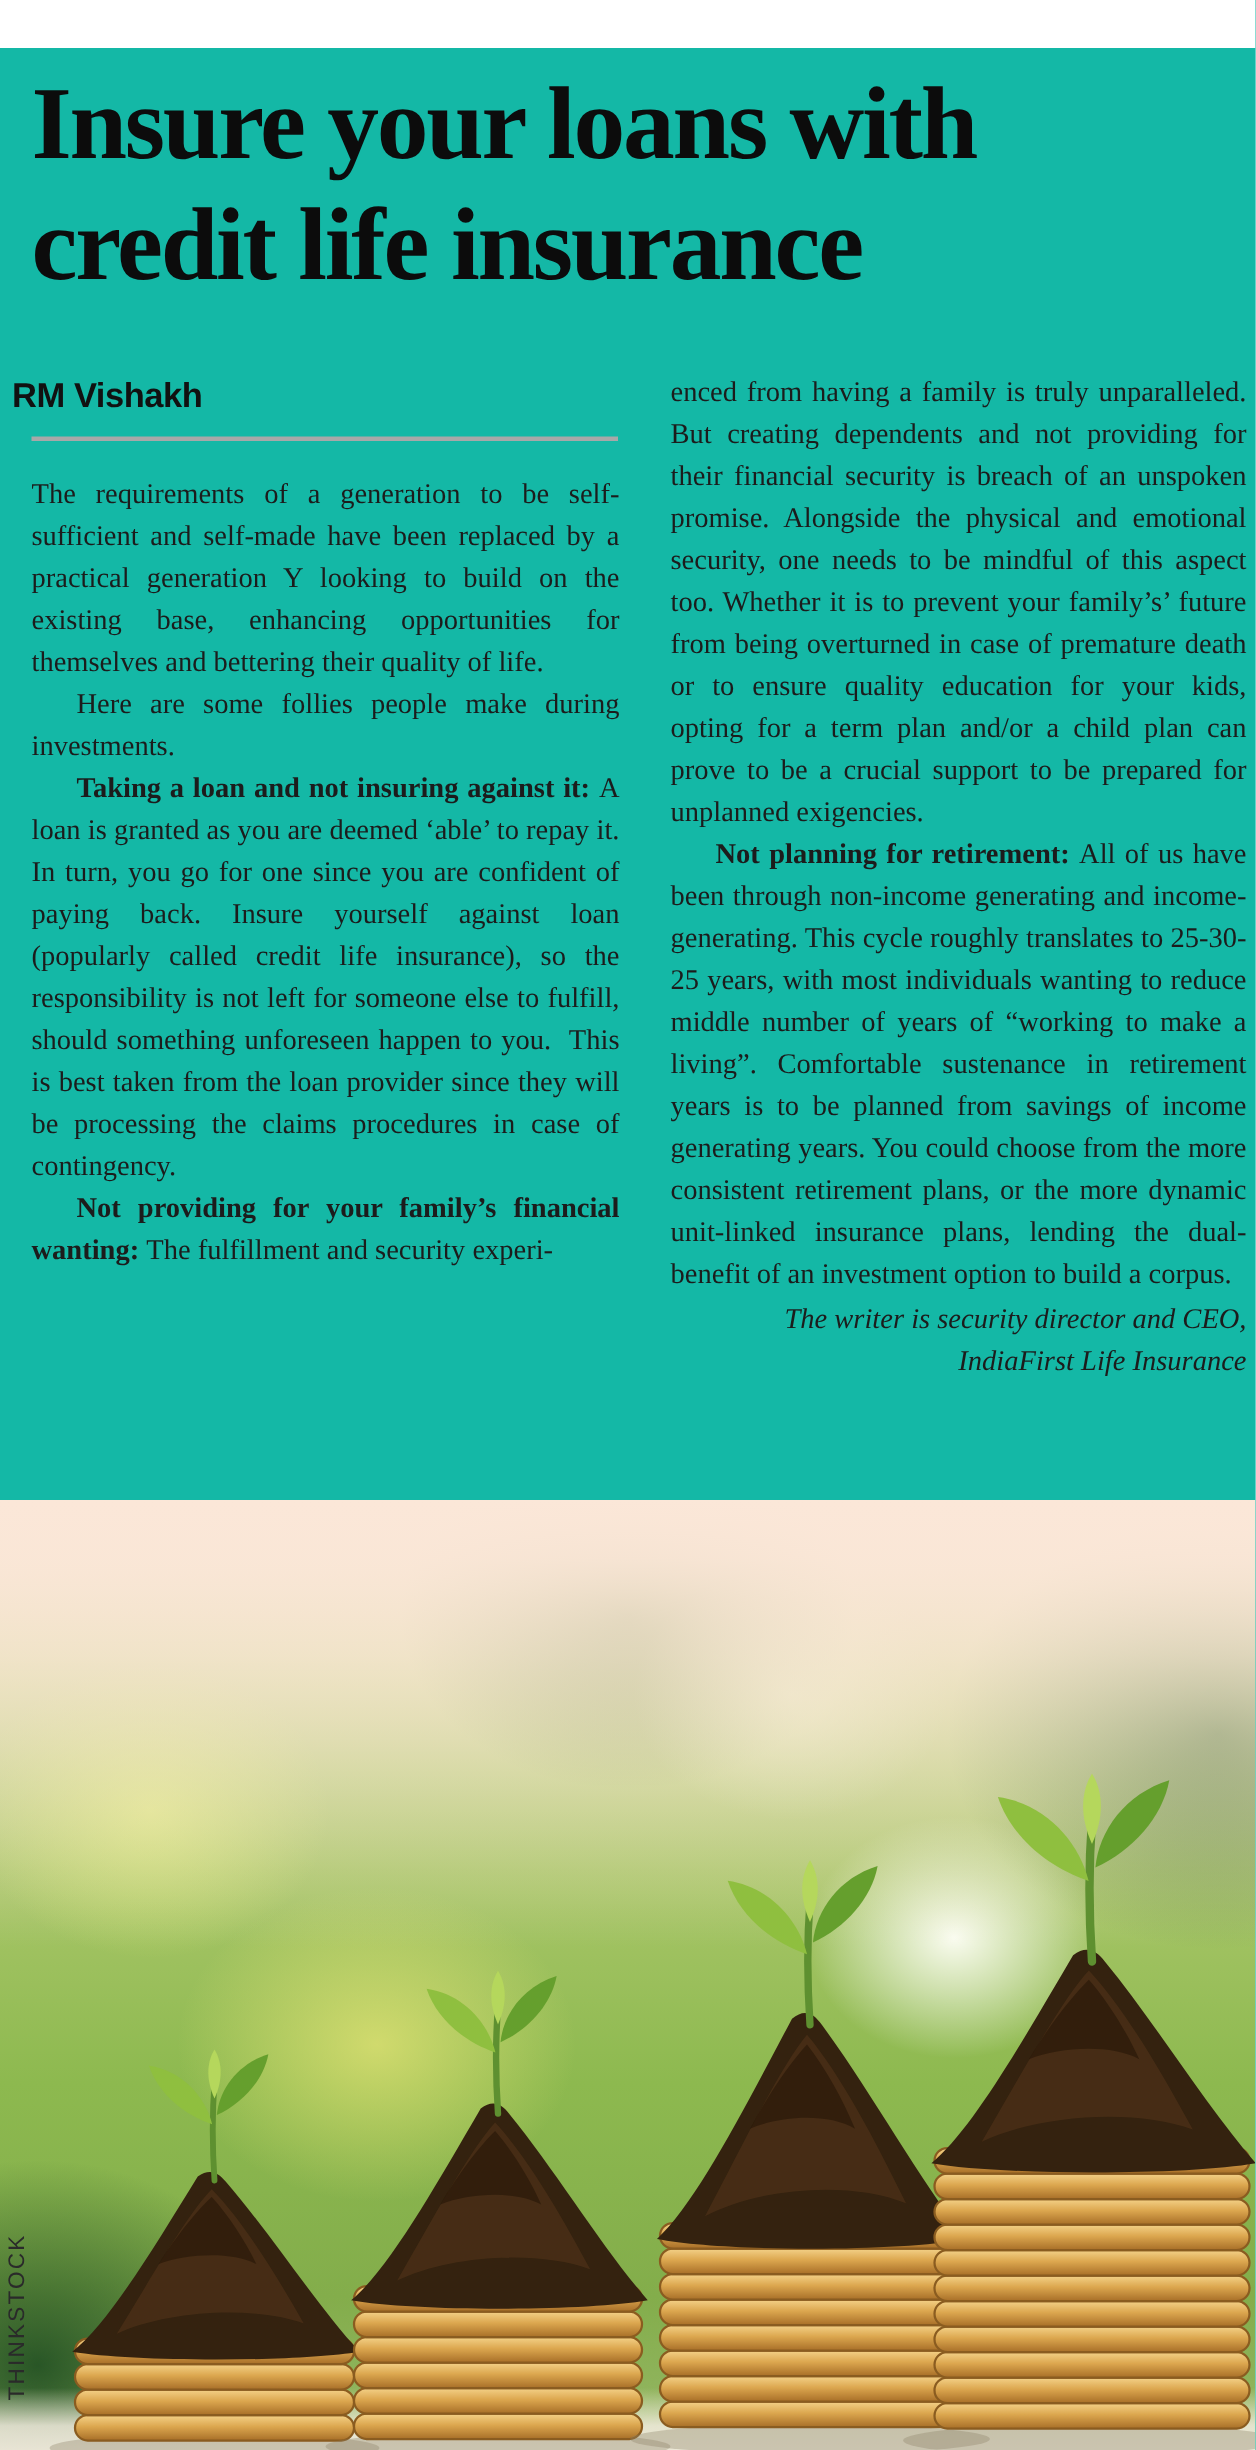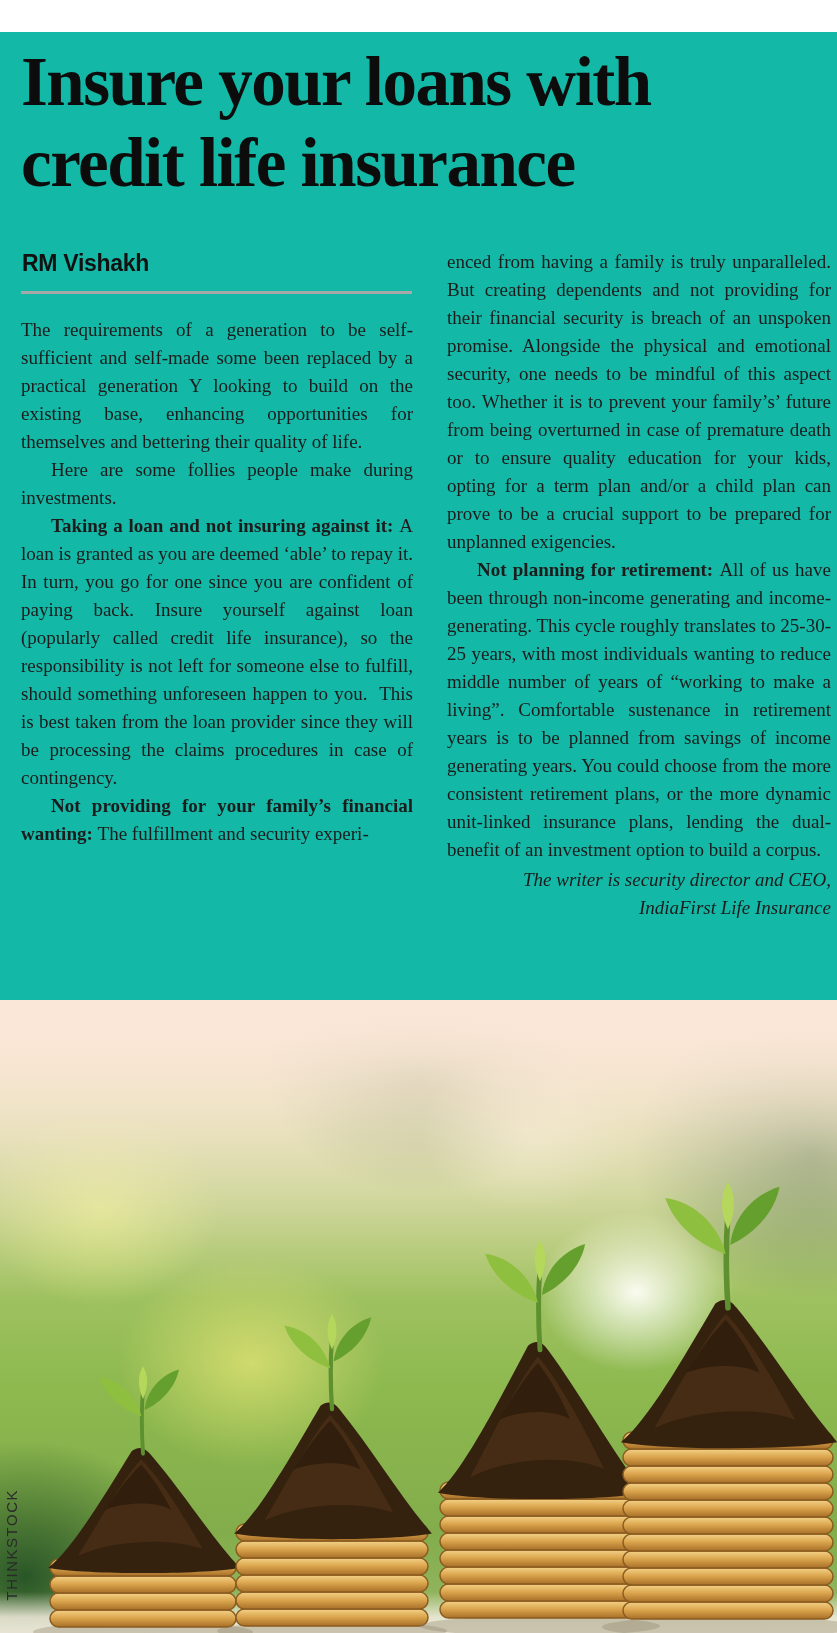--- a/index.html
+++ b/index.html
@@ -10,21 +10,21 @@
     color:#1c1c1c;
     margin-top:32px;
   }
   .headline{
     position:absolute; left:21px; top:10px; width:806px; margin:0;
     font-family:"Liberation Serif",serif; font-weight:700;
     font-size:69px; line-height:81px; letter-spacing:-1.5px;
     color:#0c0c0c; white-space:pre-line;
   }
   .byline{
-    position:absolute; left:22px; top:218px;
+    position:absolute; left:8px; top:218px;
     font-family:"Liberation Sans","DejaVu Sans",sans-serif;
     font-weight:700; font-size:23px; letter-spacing:-0.3px; color:#111;text-align:center;
   }
   .byline-rule{
     position:absolute; left:21px; top:259px; width:391px; height:3px;
     background:#a8a8a8;
   }
   .col{
     position:absolute; font-size:19px; line-height:28px;
     text-align:justify; z-index:5;
@@ -160,21 +160,21 @@
           <use href="#c4" y="449"></use>
           <use href="#c4" y="432"></use>
         <use href="#mound" transform="translate(0,434) scale(1.05,1.02)"></use>
         <use href="#sprout" transform="translate(0,301) scale(1.12)"></use>
       </g>
     </svg>
     <span class="photo-credit">THINKSTOCK</span>
   </div>
 
   <div class="col col-left">
-    <p>The requirements of a generation to be self-sufficient and self-made some been replaced by a practical generation Y looking to build on the existing base, enhancing opportunities for themselves and bettering their quality of life.</p>
+    <p>The requirements of a generation to be self-sufficient and self-made have been replaced by a practical generation Y looking to build on the existing base, enhancing opportunities for themselves and bettering their quality of life.</p>
     <p class="indent">Here are some follies people make during investments.</p>
     <p class="indent"><span class="lead">Taking a loan and not insuring against it: </span><span>A loan is granted as you are deemed ‘able’ to repay it. In turn, you go for one since you are confident of paying back. Insure yourself against loan (popularly called credit life insurance), so the responsibility is not left for someone else to fulfill, should something unforeseen happen to you.  This is best taken from the loan provider since they will be processing the claims procedures in case of contingency.</span></p>
     <p class="indent"><span class="lead">Not providing for your family’s financial wanting: </span><span>The fulfillment and security experi-</span></p>
   </div>
 
   <div class="col col-right">
     <p>enced from having a family is truly unparalleled. But creating dependents and not providing for their financial security is breach of an unspoken promise. Alongside the physical and emotional security, one needs to be mindful of this aspect too. Whether it is to prevent your family’s’ future from being overturned in case of premature death or to ensure quality education for your kids, opting for a term plan and/or a child plan can prove to be a crucial support to be prepared for unplanned exigencies.</p>
     <p class="indent"><span class="lead">Not planning for retirement: </span><span>All of us have been through non-income generating and income-generating. This cycle roughly translates to 25-30-25 years, with most individuals wanting to reduce middle number of years of “working to make a living”. Comfortable sustenance in retirement years is to be planned from savings of income generating years. You could choose from the more consistent retirement plans, or the more dynamic unit-linked insurance plans, lending the dual-benefit of an investment option to build a corpus.</span></p>
     <p class="attribution">The writer is security director and CEO, IndiaFirst Life Insurance</p>
   </div>

